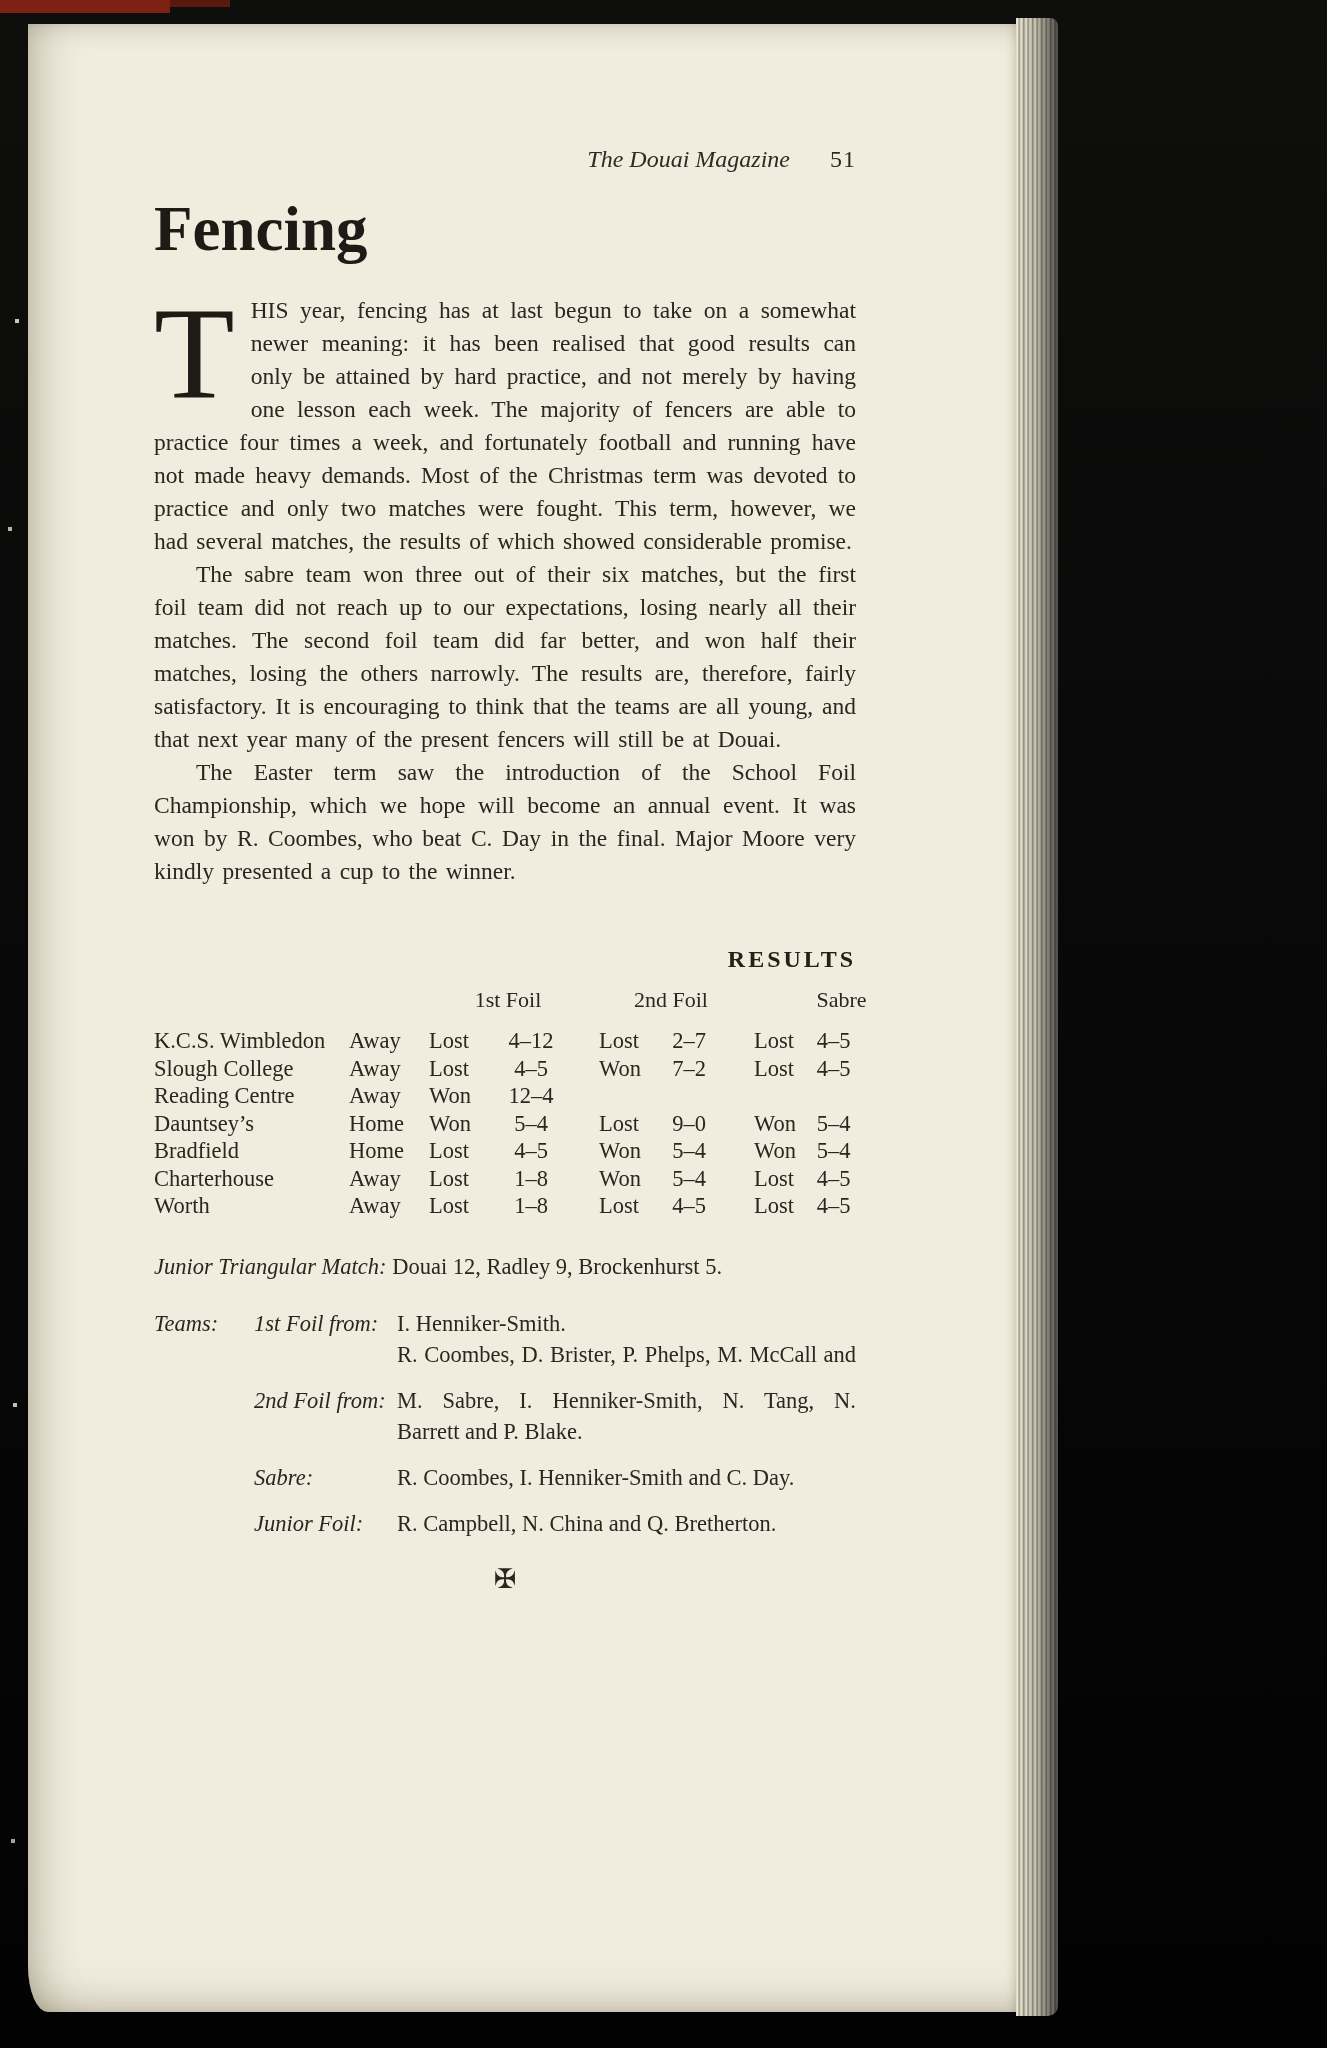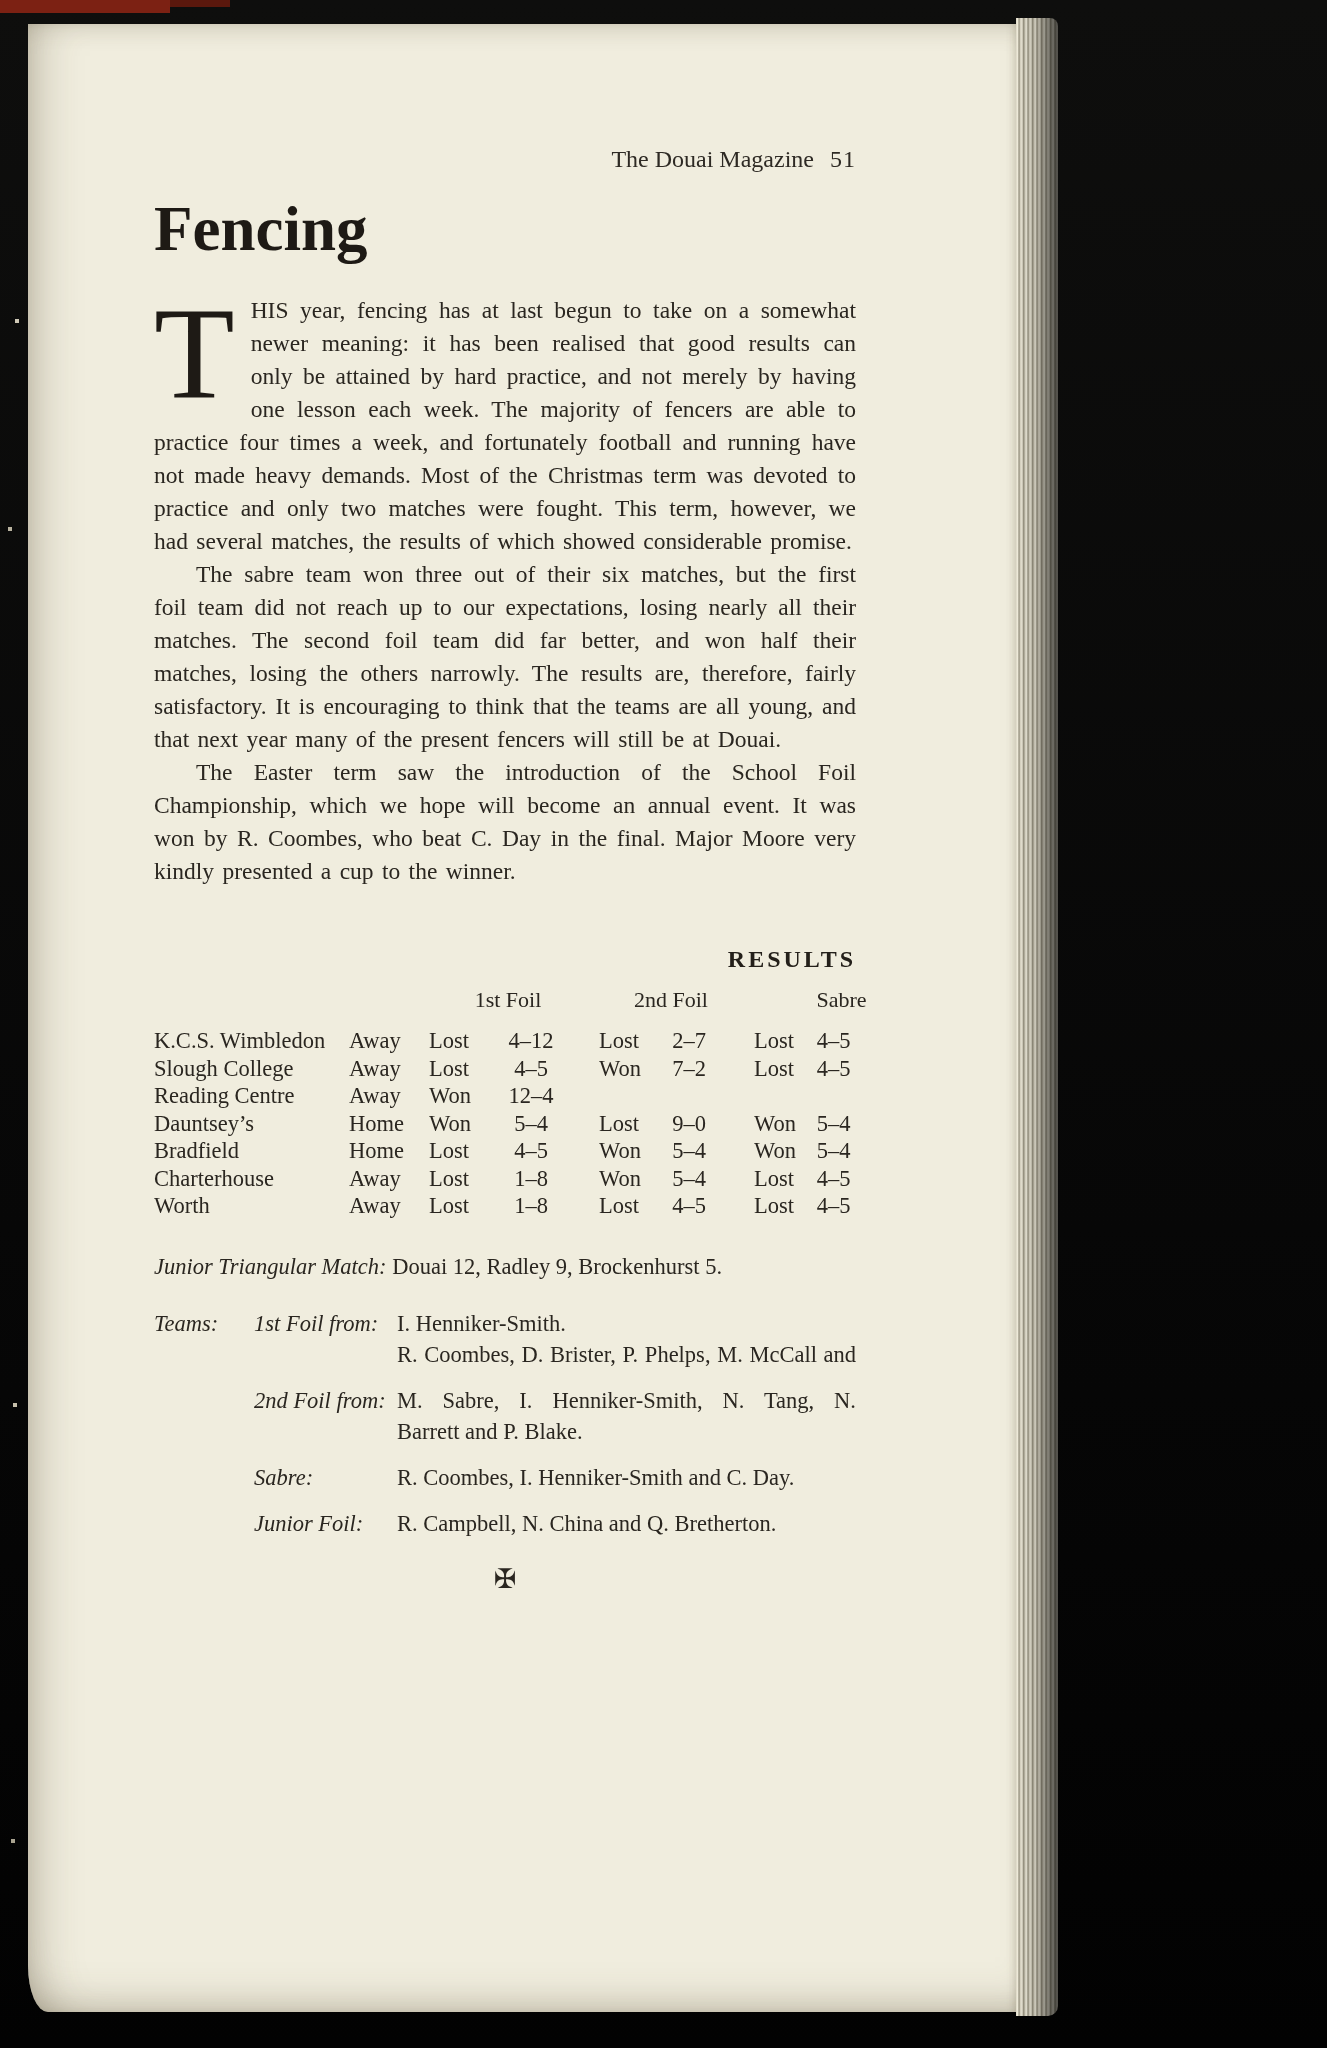--- a/index.html
+++ b/index.html
@@ -27,22 +27,22 @@
     position:absolute; left:1016px; top:18px; width:42px; height:1998px;
     background-image:
       linear-gradient(90deg, rgba(0,0,0,0) 0%, rgba(0,0,0,.15) 45%, rgba(0,0,0,.65) 100%),
       repeating-linear-gradient(90deg,#ddd8c6 0px,#f0ecdb 1.5px,#9f9a87 3px,#ccc7b5 4.5px);
     border-top-right-radius:8px; border-bottom-right-radius:10px;
   }
 
   .content { position:absolute; left:126px; top:0; width:702px; }
 
   .masthead { margin-top:122px; text-align:right; font-size:24px; color:#2e2a24; }
-  .mag-title { }
-  .page-number { margin-left:16px; letter-spacing:1px; }
+  .mag-title { font-style:italic; }
+  .page-number { margin-left:40px; letter-spacing:1px; }
 
   .article-title { margin-top:20px; text-align:left; font-size:63px; color:#1e1a15; }
 
   .body-text { margin-top:28px; font-size:23.5px; line-height:33px; text-align:justify; word-spacing:2.5px; }
   .dropcap { float:left; font-size:132px; line-height:104px; padding:8px 16px 2px 0; color:#1e1a15; }
   .para { margin:0; }
   .para.indent { text-indent:42px; }
 
   .results-heading { margin-top:58px; text-align:right; font-weight:bold; letter-spacing:3px; font-size:24px; color:#24201a; }
 

